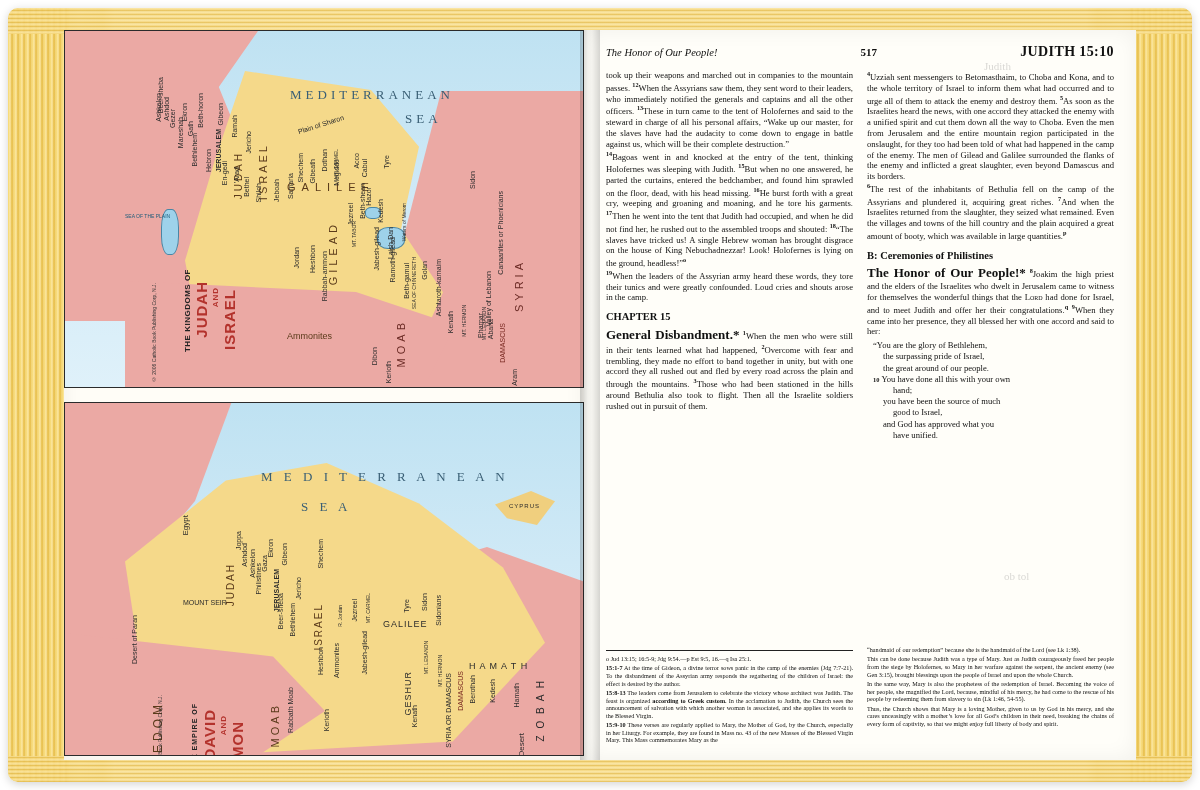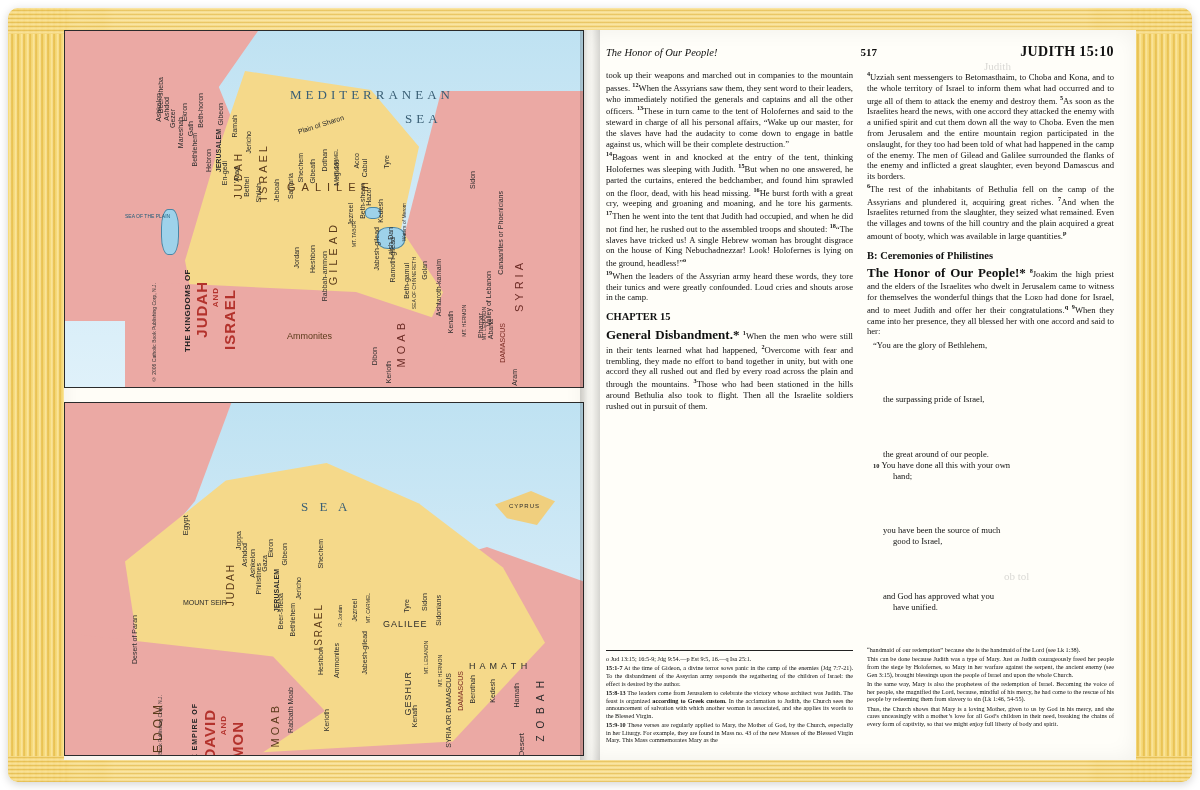--- a/index.html
+++ b/index.html
@@ -61,21 +61,21 @@
   .running .pg{font-weight:bold;font-size:11px;}
   .running .bk{font-weight:bold;font-size:14px;letter-spacing:.4px;}
   .cols{display:flex;gap:14px;margin-top:8px;}
   .col{width:247px;font-size:8.6px;line-height:1.26;text-align:justify;hyphens:auto;}
   .col p{margin:0;}
   .vn{font-size:6.2px;vertical-align:super;font-weight:bold;}
   .h2{font-weight:bold;font-size:10.5px;margin:7px 0 3px;}
   .h3{font-weight:bold;font-size:13px;display:inline;margin-top:28px;}
   .poem{margin-top:3px;font-size:8.6px;line-height:1.3;}
   .poem div{padding-left:14px;text-indent:-8px;}
-  .poem .ind{padding-left:24px;margin-top:43px;}
+  .poem .ind{padding-left:24px;}
   .poem .ind2{padding-left:34px;}
   .vnum{font-size:6.4px;font-weight:bold;margin-right:2px;}
   .rule{border-top:1px solid #222;margin:6px 0 4px;width:100%;}
   .notes{font-size:6.2px;line-height:1.22;text-align:justify;}
   .notes b{font-weight:bold;}
   .smallcap{font-variant:small-caps;}
   .ghost{position:absolute;color:rgba(120,120,120,.28);font-size:11px;}
 </style>
 </head>
 <body>
@@ -182,20 +182,21 @@
 
         <div class="map map-bottom">
           <div class="sea"></div>
 
           <div class="pink" style="left:-10px;top:120px;width:540px;height:240px;clip-path:polygon(0 0,34% 8%,56% 26%,80% 10%,100% 26%,100% 100%,0 100%);"></div>
           <div class="pink" style="left:-10px;top:-10px;width:200px;height:180px;clip-path:polygon(0 0,90% 0,70% 60%,40% 100%,0 100%);"></div>
           <div class="yellow" style="left:60px;top:60px;width:420px;height:290px;clip-path:polygon(24% 6%,48% 0,70% 14%,90% 36%,100% 62%,78% 96%,30% 100%,4% 72%,0 34%);"></div>
           <div class="pink" style="left:0px;top:230px;width:260px;height:130px;clip-path:polygon(0 0,80% 18%,100% 60%,70% 100%,0 100%);"></div>
           <div class="yellow" style="left:430px;top:88px;width:60px;height:34px;background:#f0cf7e;clip-path:polygon(0 40%,60% 0,100% 30%,70% 100%,20% 80%);"></div>
 
+          <div class="txt sea-label" style="left:196px;top:66px;">M E D I T E R R A N E A N</div>
           <div class="txt sea-label" style="left:236px;top:96px;">S E A</div>
           <div class="txt xs" style="left:444px;top:100px;letter-spacing:1px;">CYPRUS</div>
 
           <div class="txt big-red" style="left:126px;top:300px;font-size:7px;color:#222;writing-mode:vertical-rl;transform:rotate(180deg);">THE EMPIRE OF</div>
           <div class="txt big-red" style="left:136px;top:306px;font-size:15px;writing-mode:vertical-rl;transform:rotate(180deg);">DAVID</div>
           <div class="txt big-red" style="left:154px;top:312px;font-size:8px;writing-mode:vertical-rl;transform:rotate(180deg);">AND</div>
           <div class="txt big-red" style="left:164px;top:318px;font-size:15px;writing-mode:vertical-rl;transform:rotate(180deg);">SOLOMON</div>
 
           <div class="txt vert180" style="left:86px;top:298px;font-size:12px;letter-spacing:4px;color:#5a3a1a;">EDOM</div>
           <div class="txt vert180" style="left:204px;top:300px;font-size:11px;letter-spacing:3px;color:#5a3a1a;">MOAB</div>

